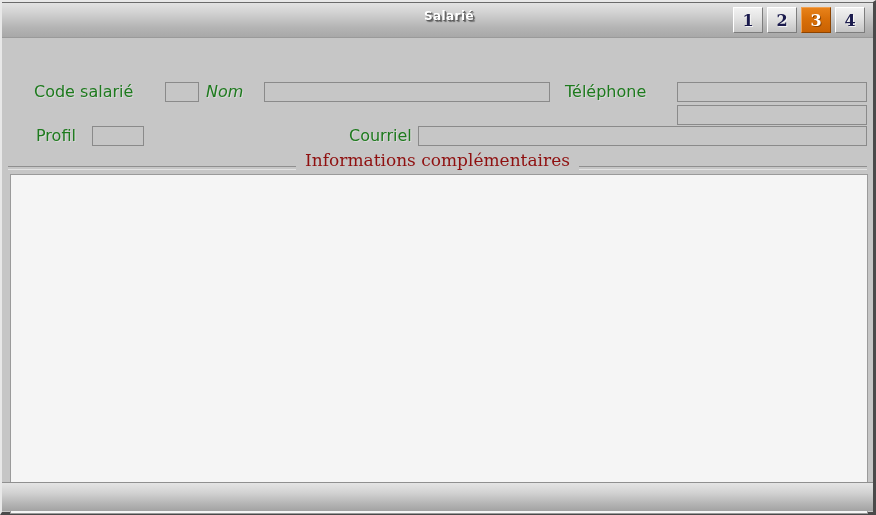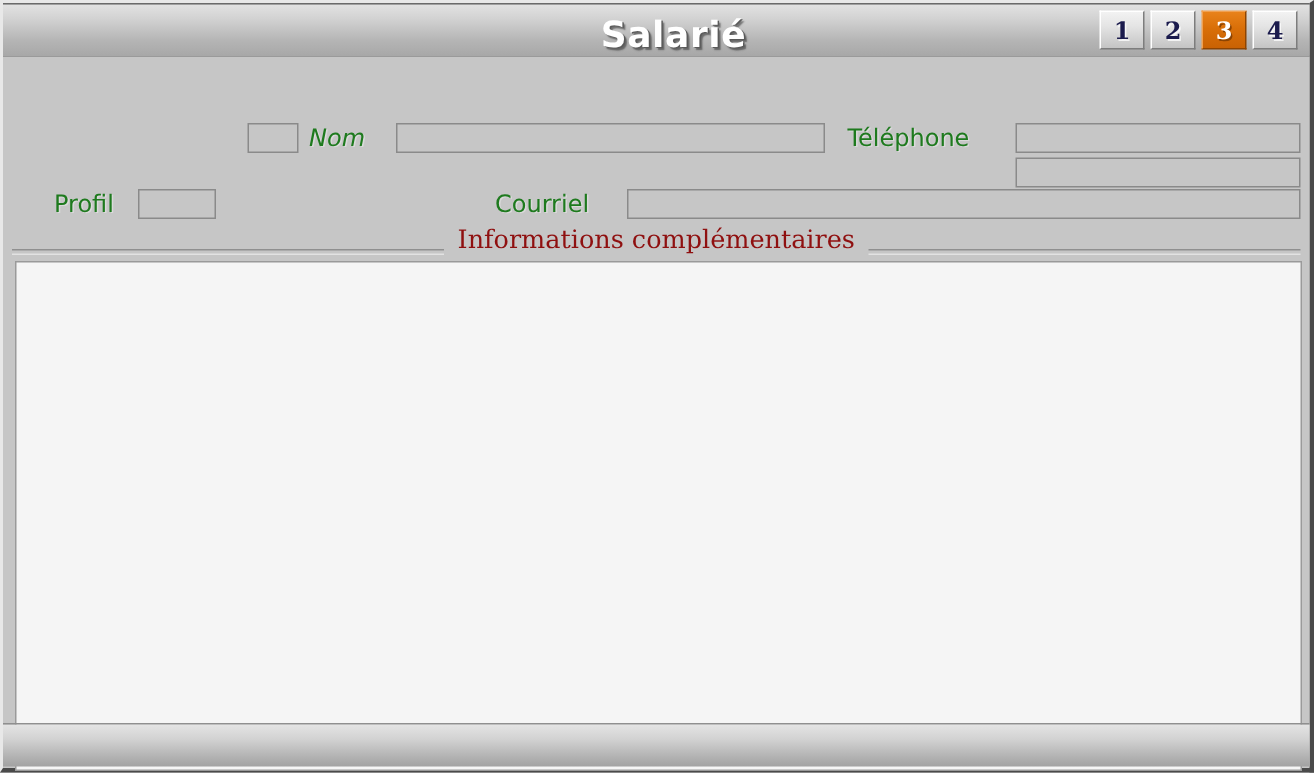--- a/index.html
+++ b/index.html
@@ -36,21 +36,21 @@
     border-top: 1px solid #6a6a6a;
     overflow: hidden;
   }
   #title-text {
     position: absolute;
     left: 0;
     right: 0;
     top: 6px;
     text-align: center;
     font-family: "DejaVu Sans", sans-serif;
-    font-size: 24px;
+    font-size: 12px;
     font-weight: bold;
     color: #ffffff;
     text-shadow: 1px 1px 0 #5a5a5a, 2px 2px 1px rgba(40,40,40,0.55);
     letter-spacing: 0.4px;
     margin-left: 23px;
   }
   #tab-strip {
     position: absolute;
     right: 8px;
     top: 4px;
@@ -119,21 +119,21 @@
   #lbl-code-salarie { left: 32px;  top: 44px; }
   #in-code-salarie  { left: 163px; top: 44px; width: 34px; }
   #lbl-nom          { left: 204px; top: 44px; font-style: italic; }
   #in-nom           { left: 262px; top: 44px; width: 286px; }
   #lbl-telephone    { left: 563px; top: 44px; }
   #in-telephone     { left: 675px; top: 44px; width: 190px; }
   #lbl-sms          { left: 619px; top: 85px; }
   #in-sms           { left: 675px; top: 67px; width: 190px; }
   #lbl-profil       { left: 34px;  top: 88px; }
   #in-profil        { left: 90px;  top: 88px; width: 52px; }
-  #lbl-courriel     { left: 328px; top: 88px; }
+  #lbl-courriel     { left: 347px; top: 88px; }
   #in-courriel      { left: 416px; top: 88px; width: 449px; }
 
   
   #section-complementaires {
     position: absolute;
     left: 6px;
     right: 6px;
     top: 110px;
     height: 22px;
     display: flex;
@@ -203,20 +203,21 @@
     <div id="tab-strip">
       <div class="tab-button">1</div>
       <div class="tab-button">2</div>
       <div class="tab-button active">3</div>
       <div class="tab-button">4</div>
     </div>
   </div>
 
   <div id="form-body">
 
+    <div class="field-label abs" id="lbl-code-salarie">Code salarié</div>
     <input class="text-input abs" id="in-code-salarie" type="text" value="" style="">
 
     <div class="field-label abs" id="lbl-nom">Nom</div>
     <input class="text-input abs" id="in-nom" type="text" value="" style="">
 
     <div class="field-label abs" id="lbl-telephone">Téléphone</div>
     <input class="text-input abs" id="in-telephone" type="text" value="" style="">
 
     <div class="field-label abs" id="lbl-sms">SMS</div>
     <input class="text-input abs" id="in-sms" type="text" value="" style="">

